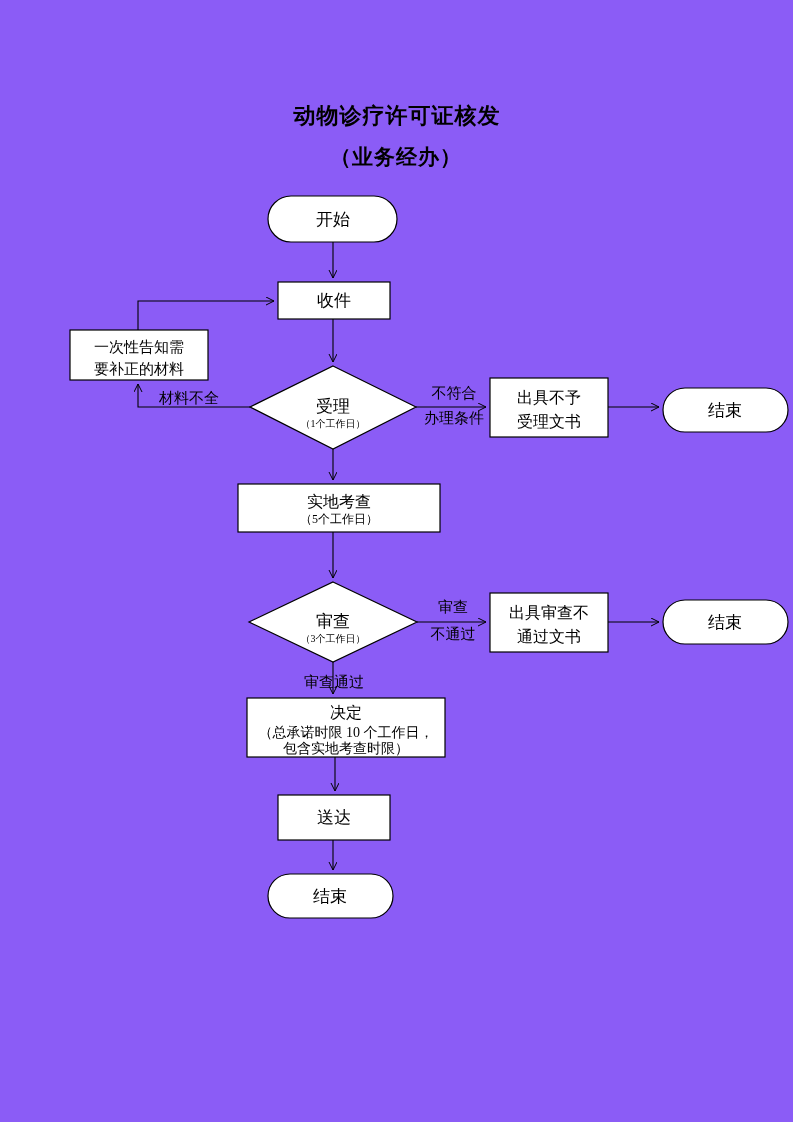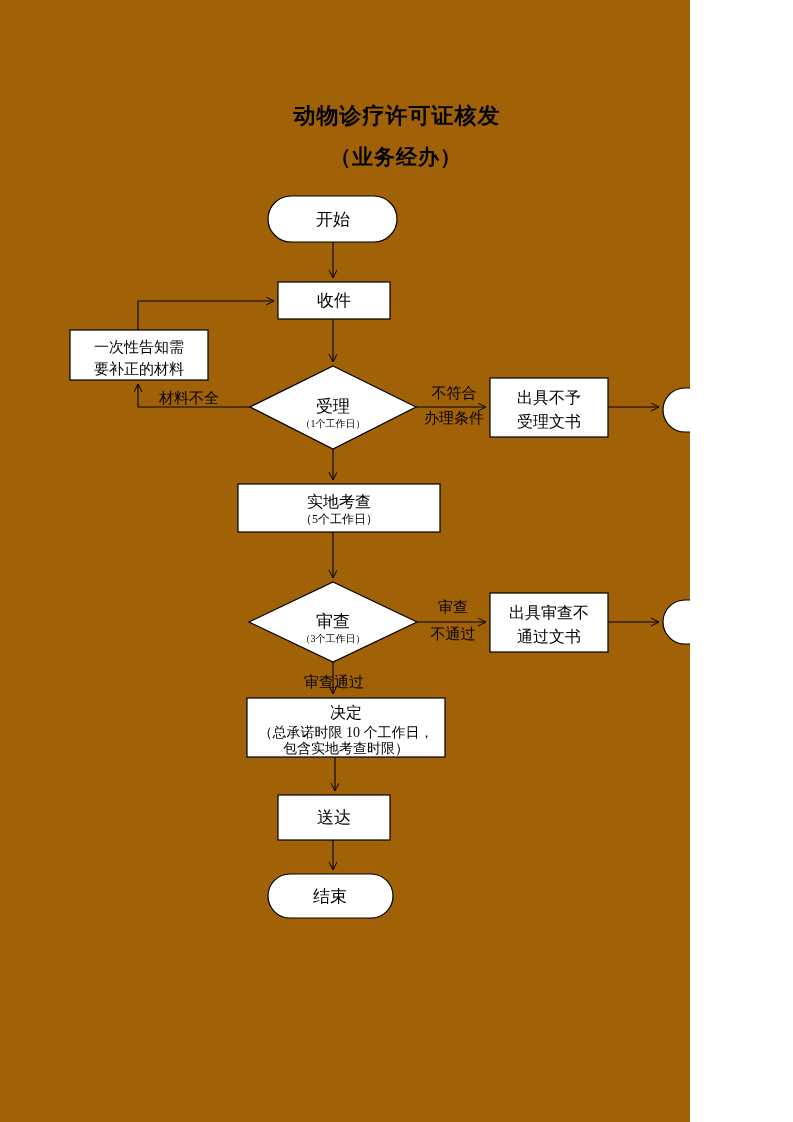--- a/index.html
+++ b/index.html
@@ -1,19 +1,19 @@
 <!DOCTYPE html>
 <html><head>
 <meta charset="utf-8">
 <style>
   html,body{margin:0;padding:0;background:#ffffff;}
   .page{
     position:relative;
-    width:690px;height:1122px;
-    background:#a16207;
+    width:793px;height:1122px;
+    background:#8b5cf6;
     overflow:hidden;
   }
   svg text{
     font-family:"Liberation Serif","DejaVu Serif",serif;
     fill:#000000;
   }
   .title{font-size:22px;font-weight:bold;letter-spacing:1px;}
   .subtitle{font-size:21px;font-weight:bold;letter-spacing:1px;}
   .n17{font-size:17px;}
   .n16{font-size:16px;}

